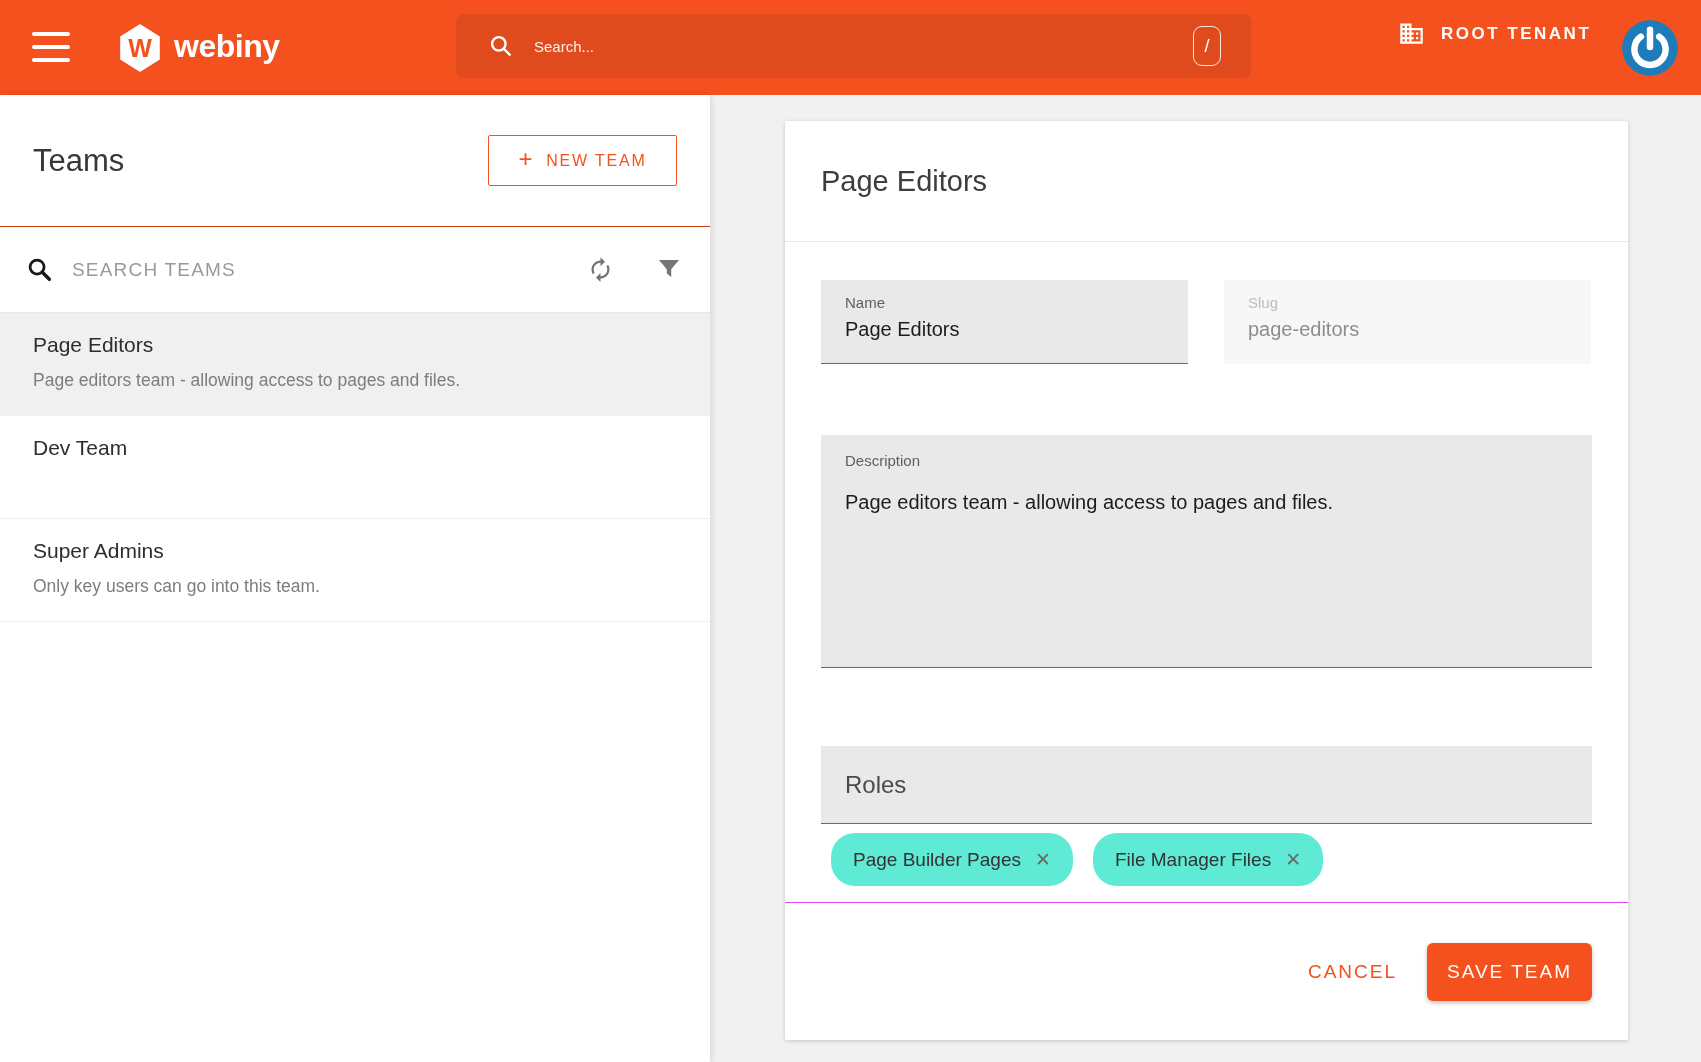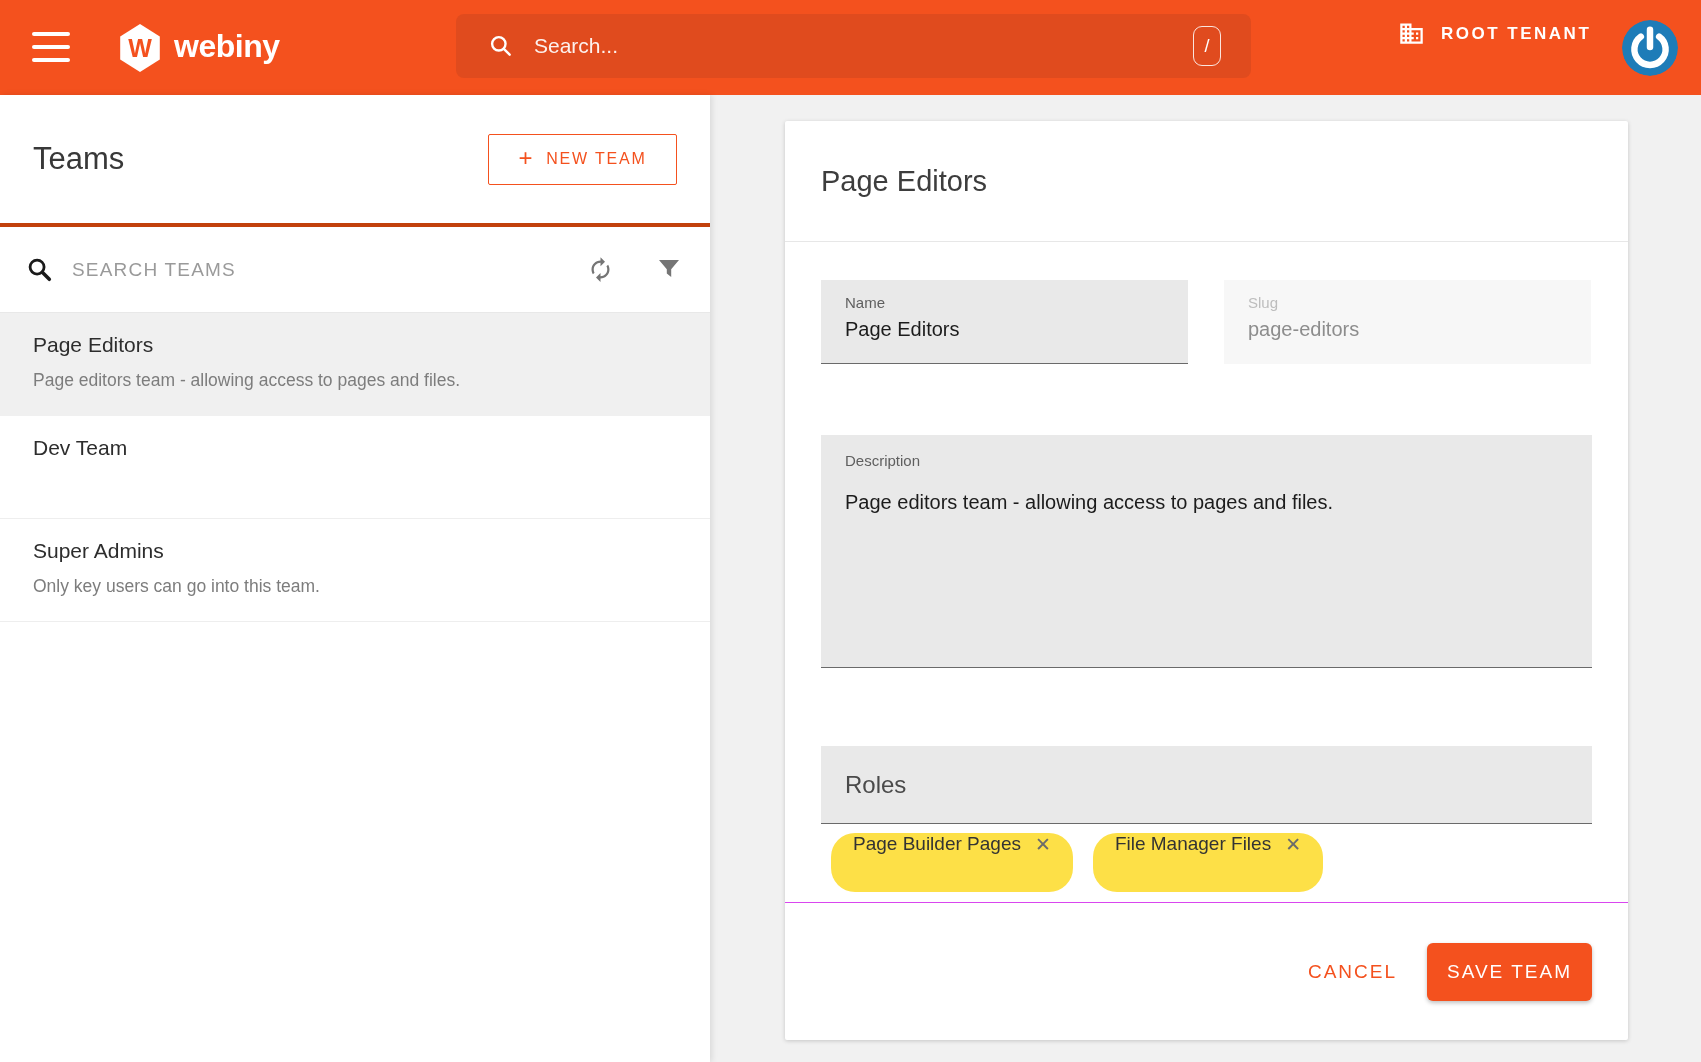--- a/index.html
+++ b/index.html
@@ -14,40 +14,40 @@
   .logo-hex { position:absolute; left:118px; top:24px; width:44px; height:48px; background:#fff;
               clip-path:polygon(50% 0%, 95% 26%, 95% 74%, 50% 100%, 5% 74%, 5% 26%);
               display:flex; align-items:center; justify-content:center; }
   .logo-hex b { color:#f4511e; font-size:25px; font-weight:700; }
   .wordmark { position:absolute; left:174px; top:28px; color:#fff; font-size:32px; font-weight:700;
               letter-spacing:-0.5px; }
   .searchbar { position:absolute; left:456px; top:14px; width:795px; height:64px;
                background:#e04b1e; border-radius:8px; display:flex; align-items:center; }
   .searchbar svg { margin-left:32px; flex:none; }
   .searchbar input { flex:1; margin-left:20px; background:transparent; border:none; outline:none;
-                     color:#ffffff; font-size:21px; font-family:inherit; }
+                     color:#ffffff; font-size:15px; font-family:inherit; }
   .searchbar input::placeholder { color:rgba(255,255,255,0.92); opacity:1; }
   .slash-badge { flex:none; margin-right:30px; width:28px; height:40px;
                  border:1.5px solid rgba(255,255,255,0.85); border-radius:9px; color:#fff;
                  font-size:18px; display:flex; align-items:center; justify-content:center; }
   .tenant { position:absolute; left:1398px; top:0; height:67px; display:flex; align-items:center;
             gap:16px; cursor:pointer; }
   .tenant-label { color:#fff; font-size:17px; letter-spacing:2.5px; font-weight:700; }
   .avatar { position:absolute; left:1622px; top:20px; width:56px; height:56px; border-radius:50%;
             overflow:hidden; cursor:pointer; }
 
   
   .main { display:flex; width:1701px; height:967px; }
   .sidebar { width:710px; height:100%; background:#fff; box-shadow:2px 0 6px rgba(0,0,0,0.10);
              position:relative; z-index:2; }
   .content { flex:1; height:100%; background:#f1f1f1; }
 
   
   .sb-head { height:132px; display:flex; align-items:center; justify-content:space-between;
-             padding:0 33px; border-bottom:4px solid #c2410c; }
+             padding:0 33px; border-bottom:1px solid #c2410c; }
   .sb-title { font-size:31px; color:#383838; }
   .new-team-btn { width:189px; height:51px; background:#fff; border:1px solid #f4511e;
                   border-radius:2px; color:#f4511e; font-size:16px; letter-spacing:1.8px;
                   font-family:inherit; display:flex; align-items:center; justify-content:center;
                   gap:12px; cursor:pointer; }
   .new-team-btn .plus { font-size:24px; font-weight:400; margin-top:-3px; }
   .sb-search { height:86px; display:flex; align-items:center; padding:0 30px 0 26px;
                border-bottom:1px solid #e8e8e8; }
   .sb-search input { flex:1; margin-left:18px; border:none; outline:none; font-size:19px;
                      letter-spacing:1.2px; color:#737373; font-family:inherit; }
@@ -76,21 +76,21 @@
   .f-slug .flabel { color:#bdbdbd; }
   .f-slug .fvalue { color:#8d8d8d; }
   .f-desc { margin-top:71px; height:233px; padding:17px 24px 0 24px; }
   .f-desc textarea { display:block; width:100%; height:120px; border:none; outline:none;
                      background:transparent; resize:none; font-size:20px; color:#1c1c1c;
                      margin-top:22px; font-family:inherit; }
   .f-roles { margin-top:78px; height:78px; display:flex; align-items:center; padding:0 24px;
              cursor:pointer; }
   .f-roles .rlabel { font-size:24px; color:#4a4a4a; }
   .chips { margin-top:9px; display:flex; gap:20px; padding-left:10px; }
-  .chip { height:59px; background:#fde047; border-radius:24px; display:flex; align-items:flex-start;
+  .chip { height:53px; background:#5eead4; border-radius:24px; display:flex; align-items:center;
           padding:0 22px; font-size:19px; color:#333; }
   .chip .x { margin-left:14px; font-size:19px; color:#6b6b6b; cursor:pointer; }
   .card-foot { flex:none; height:138px; border-top:1px solid #d946ef; display:flex;
                align-items:center; justify-content:flex-end; gap:30px; padding-right:36px; }
   .cancel-btn { background:none; border:none; color:#f4511e; font-size:19px; letter-spacing:2px;
                 font-family:inherit; cursor:pointer; }
   .save-btn { width:165px; height:58px; background:#f4511e; border:none; border-radius:6px;
               color:#fff; font-size:19px; letter-spacing:2px; font-family:inherit;
               box-shadow:0 2px 4px rgba(0,0,0,0.25); cursor:pointer; }
 </style>

